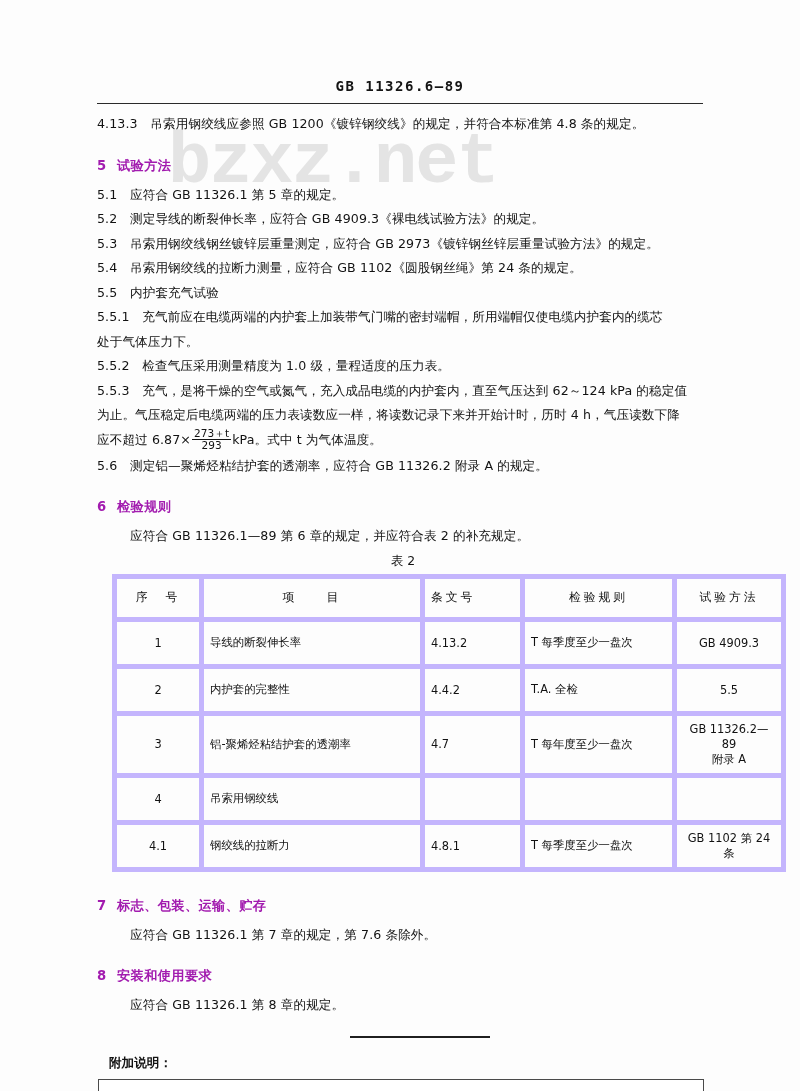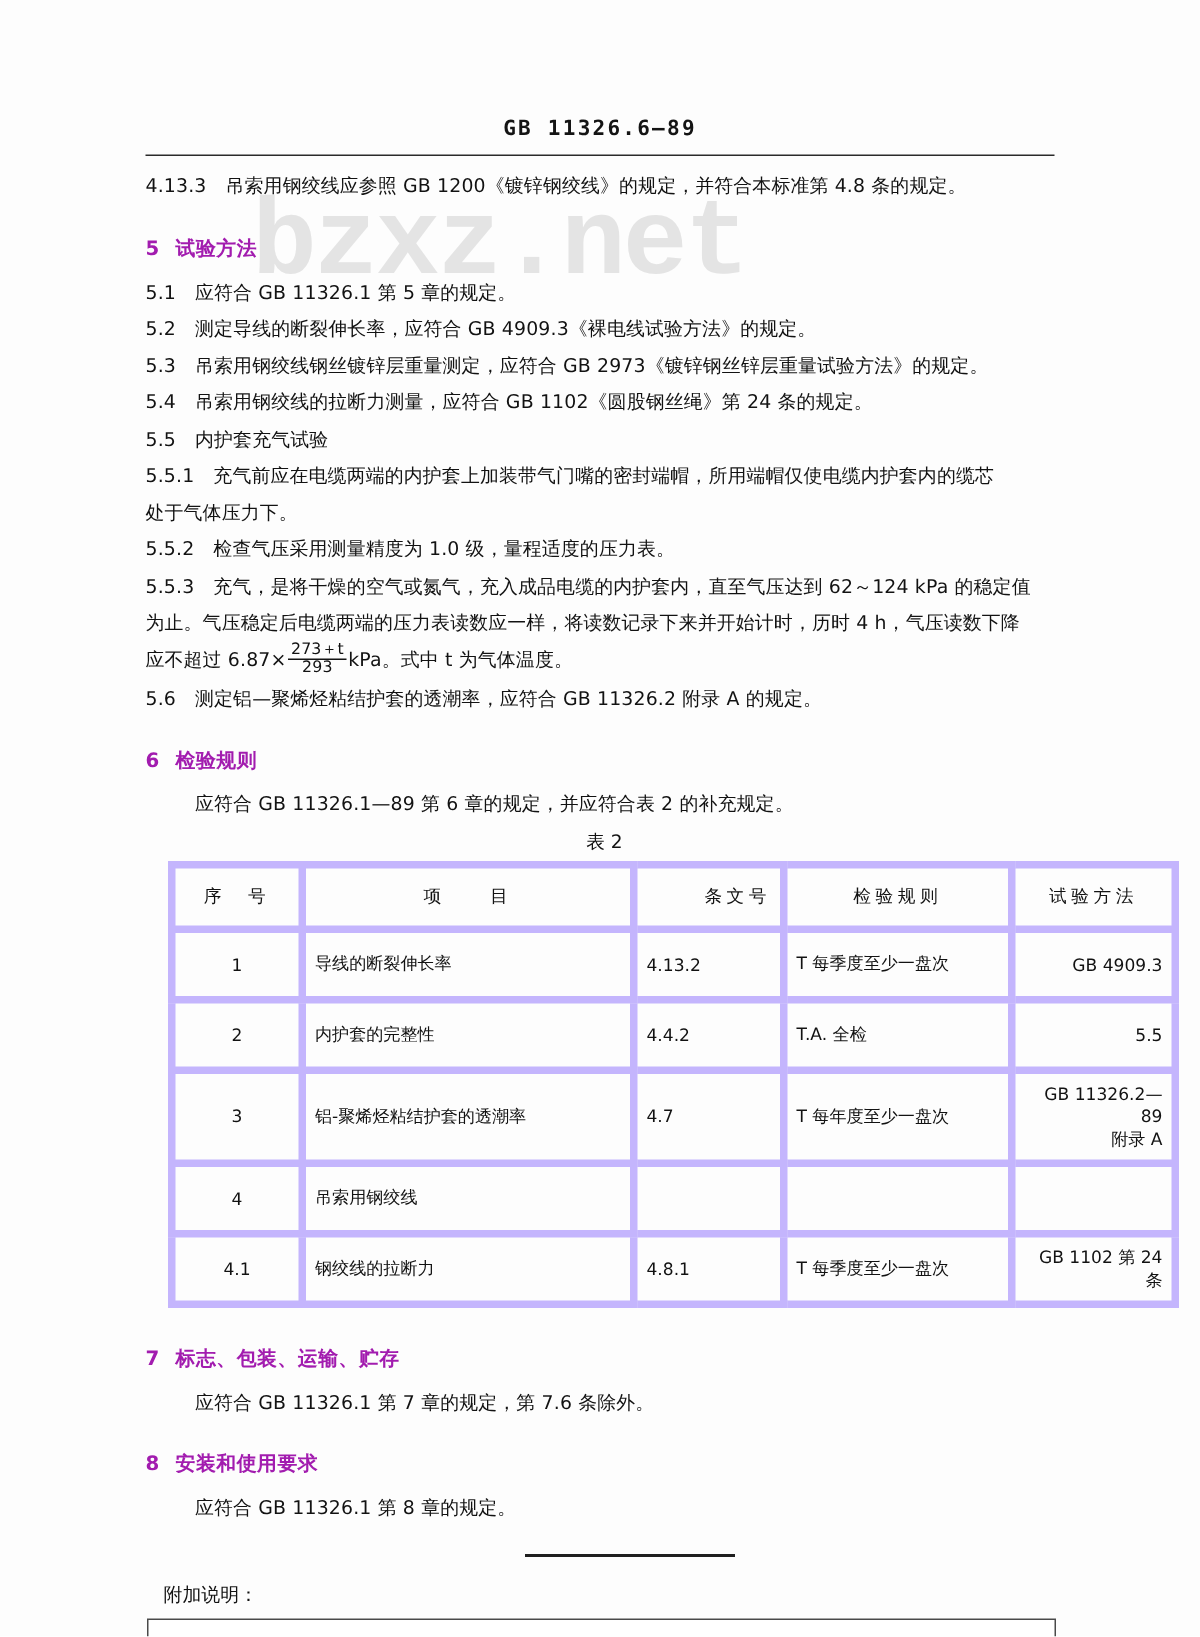--- a/index.html
+++ b/index.html
@@ -144,37 +144,37 @@
     font-size: 11.8px;
     letter-spacing: 3px;
   }
   table.t2 tbody td {
     height: 30px;
   }
   .c-seq   { width: 70px;  text-align: center; }
   .c-item  { width: 204px; text-align: left; padding-left: 14px; }
   .c-art   { width: 83px;  text-align: left; padding-left: 12px; }
   .c-rule  { width: 135px; text-align: left; padding-left: 14px; }
-  .c-meth  { width: 92px;  text-align: right; padding-left: 8px; }
+  .c-meth  { width: 92px;  text-align: center; padding-left: 8px; }
   .two-line { line-height: 15px; }
 
   
   .note-rule {
     width: 140px;
     height: 2px;
     background: #1f1f1f;
     margin: 20px 0 14px 253px;
   }
   .note-block {
     font-size: 12.6px;
     line-height: 21px;
     color: #121212;
   }
   .note-title {
-    font-weight: normal;
+    font-weight: bold;
     padding-left: 12px;
     margin-bottom: 15px;
   }
   .note-line {
     padding-left: 12px;
   }
 
   
   .bottom-box {
     position: absolute;
@@ -232,21 +232,21 @@
 
     <p class="para indent">应符合 GB 11326.1—89 第 6 章的规定，并应符合表 2 的补充规定。</p>
 
     <div class="table-caption">表 2</div>
 
     <table class="t2">
       <thead>
         <tr>
           <th class="c-seq">序　号</th>
           <th class="c-item" style="text-align:center;padding-left:6px">项　　目</th>
-          <th class="c-art" style="text-align:right;padding-left:6px">条文号</th>
+          <th class="c-art" style="text-align:left;padding-left:6px">条文号</th>
           <th class="c-rule" style="text-align:center;padding-left:6px">检验规则</th>
           <th class="c-meth" style="text-align:center;padding-left:6px">试验方法</th>
         </tr>
       </thead>
       <tbody>
         <tr>
           <td class="c-seq">1</td>
           <td class="c-item">导线的断裂伸长率</td>
           <td class="c-art">4.13.2</td>
           <td class="c-rule">T 每季度至少一盘次</td>

